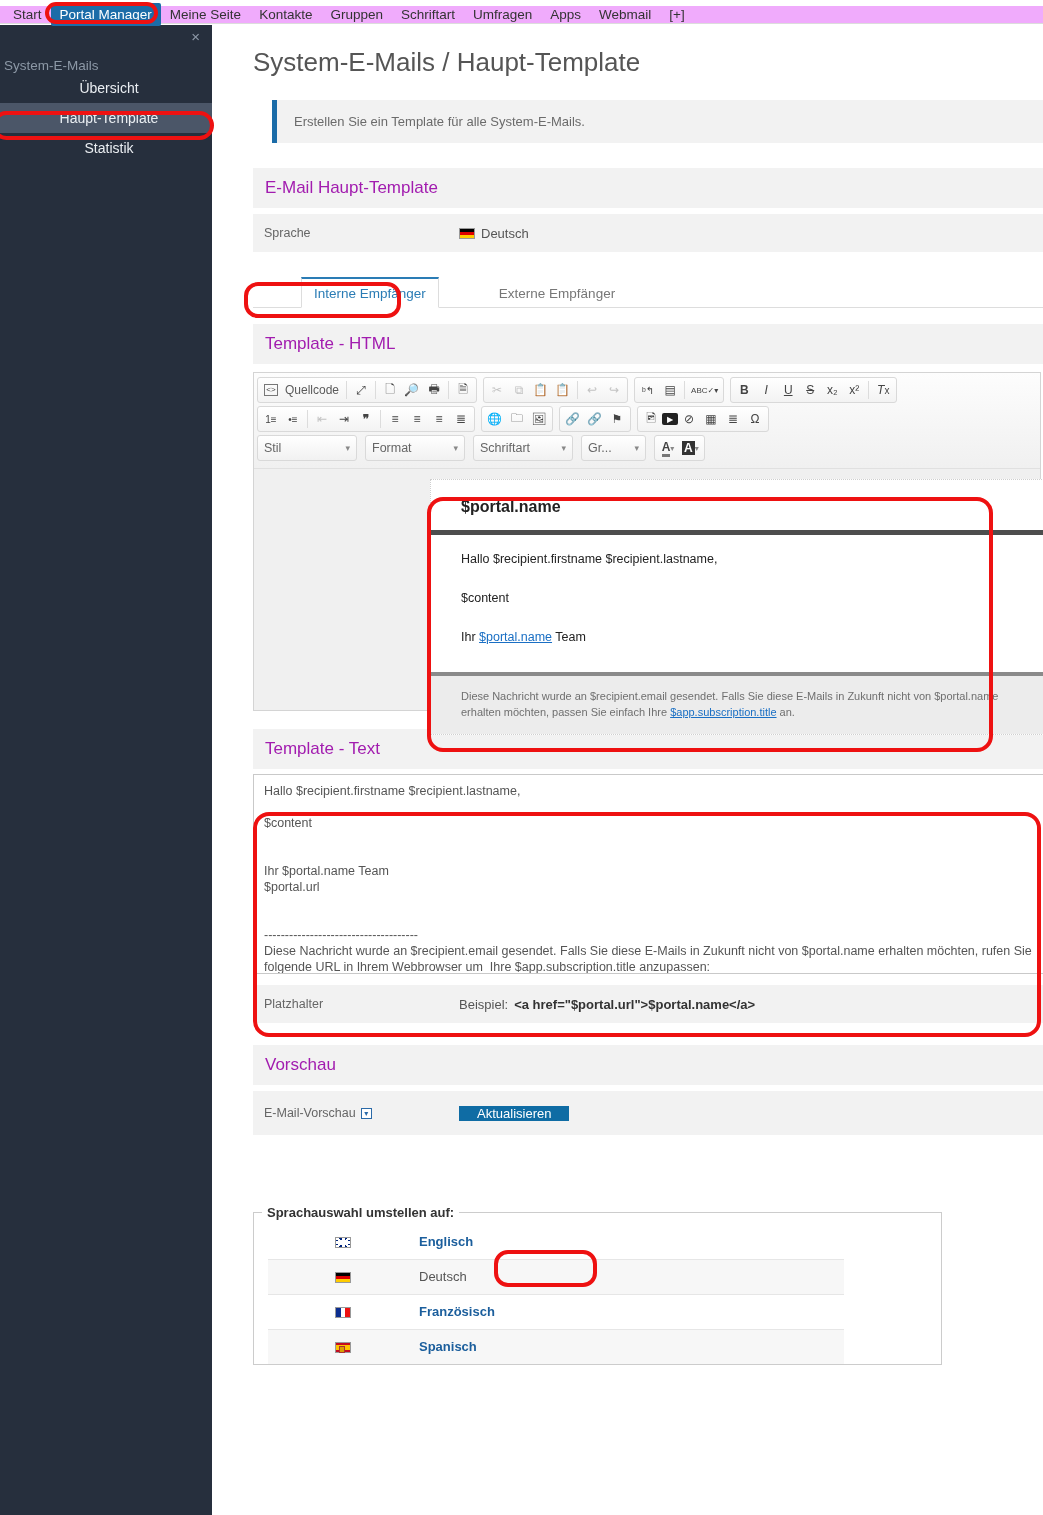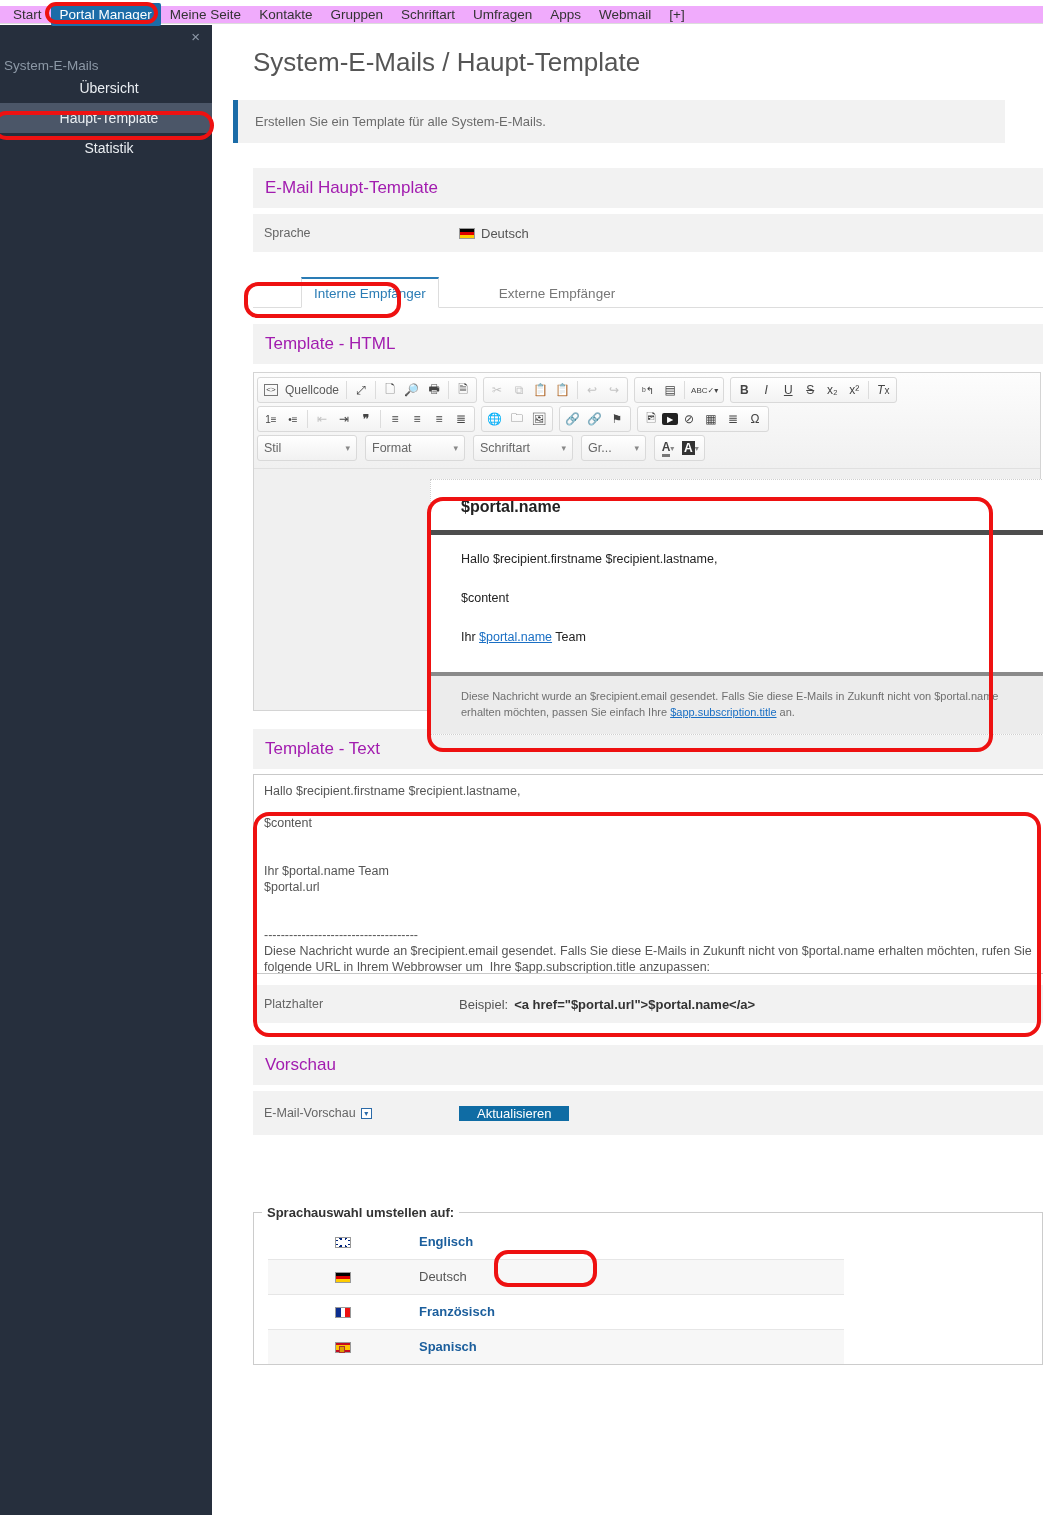--- a/index.html
+++ b/index.html
@@ -47,21 +47,21 @@
   #main{
     position:absolute; top:25px; left:212px; width:831px; height:1490px;
     background:#fff; overflow:hidden;
   }
   #page-title{
     font-size:26px; color:#555; font-weight:normal;
     padding:22px 0 0 41px; letter-spacing:0px;
   }
 
   .infobox{
-    margin:22px 0 0 21px; width:772px; background:#f2f2f2;
+    margin:22px 0 0 60px; width:772px; background:#f2f2f2;
     border-left:5px solid #1b6ca8; padding:14px 0 14px 17px;
     color:#6b6b6b; font-size:13px;
   }
   .sec-head{
     margin:25px 0 0 41px; width:790px; background:#f2f2f2;
     padding:10px 0 10px 12px; font-size:17px; color:#a21caf;
   }
   .formrow{
     margin-left:41px; width:790px; background:#f2f2f2; display:flex;
     align-items:center; min-height:38px; margin-top:6px;
@@ -164,21 +164,21 @@
     background:#0f6ca4; color:#fff; border:none; font-size:13px;
     padding:0 18px; cursor:pointer; font-family:"Liberation Sans", sans-serif;
   }
   .btnrow{
     margin:18px 0 0 41px; width:790px; border-top:1px solid #ddd; padding-top:14px;
     display:flex; justify-content:center; gap:4px; padding-bottom:14px;
   }
 
   
   #langset{
-    margin:70px 0 0 41px; width:790px; border:1px solid #ccc; padding:0 0 0 0;
+    margin:70px 0 0 41px; width:689px; border:1px solid #ccc; padding:0 0 0 0;
   }
   #langset legend{ font-size:13px; font-weight:bold; color:#333; padding:0 5px; margin-left:8px;}
   .lang-table{ width:576px; margin:4px 0 0 14px; border-collapse:collapse; }
   .lang-table tr{ height:35px; }
   .lang-table tr.alt{ background:#f7f7f7; }
   .lang-table tr + tr td { border-top:1px solid #e6e6e6; }
   .lang-table td.c1{ width:150px; text-align:center; }
   .lang-table td.c2{ font-size:13px; }
   .lang-link{ color:#1b5e9c; font-weight:bold; }
   .lang-cur{ color:#555; }

